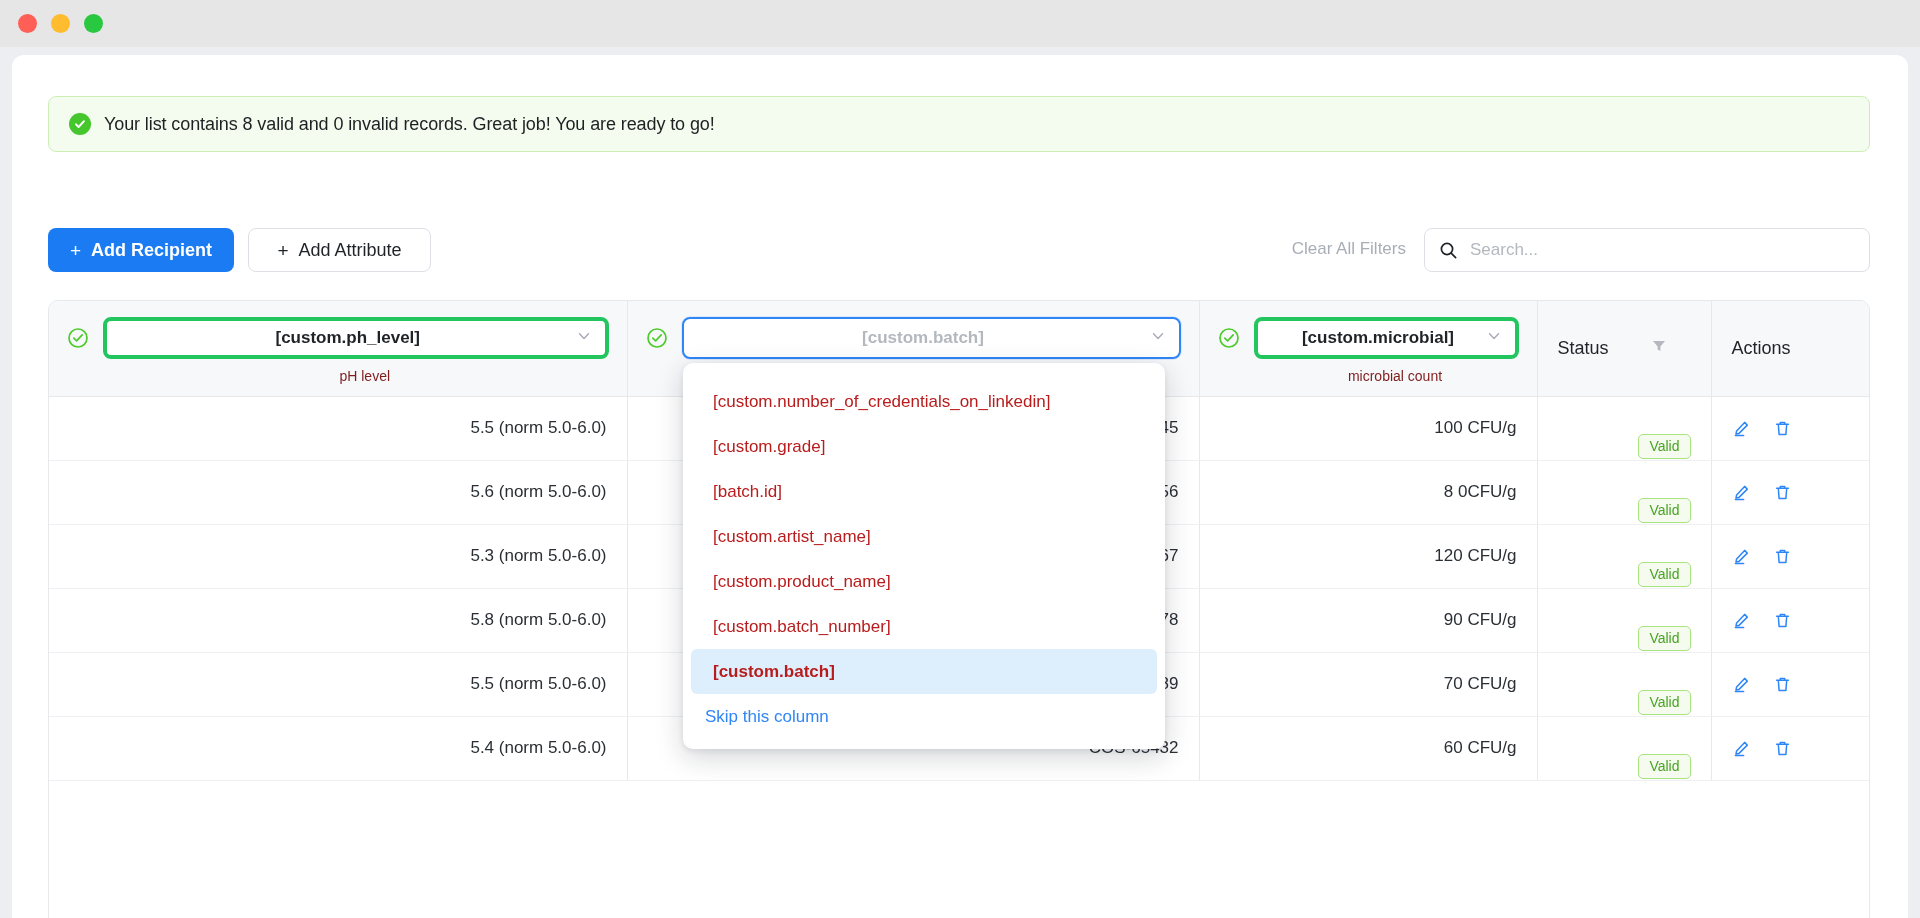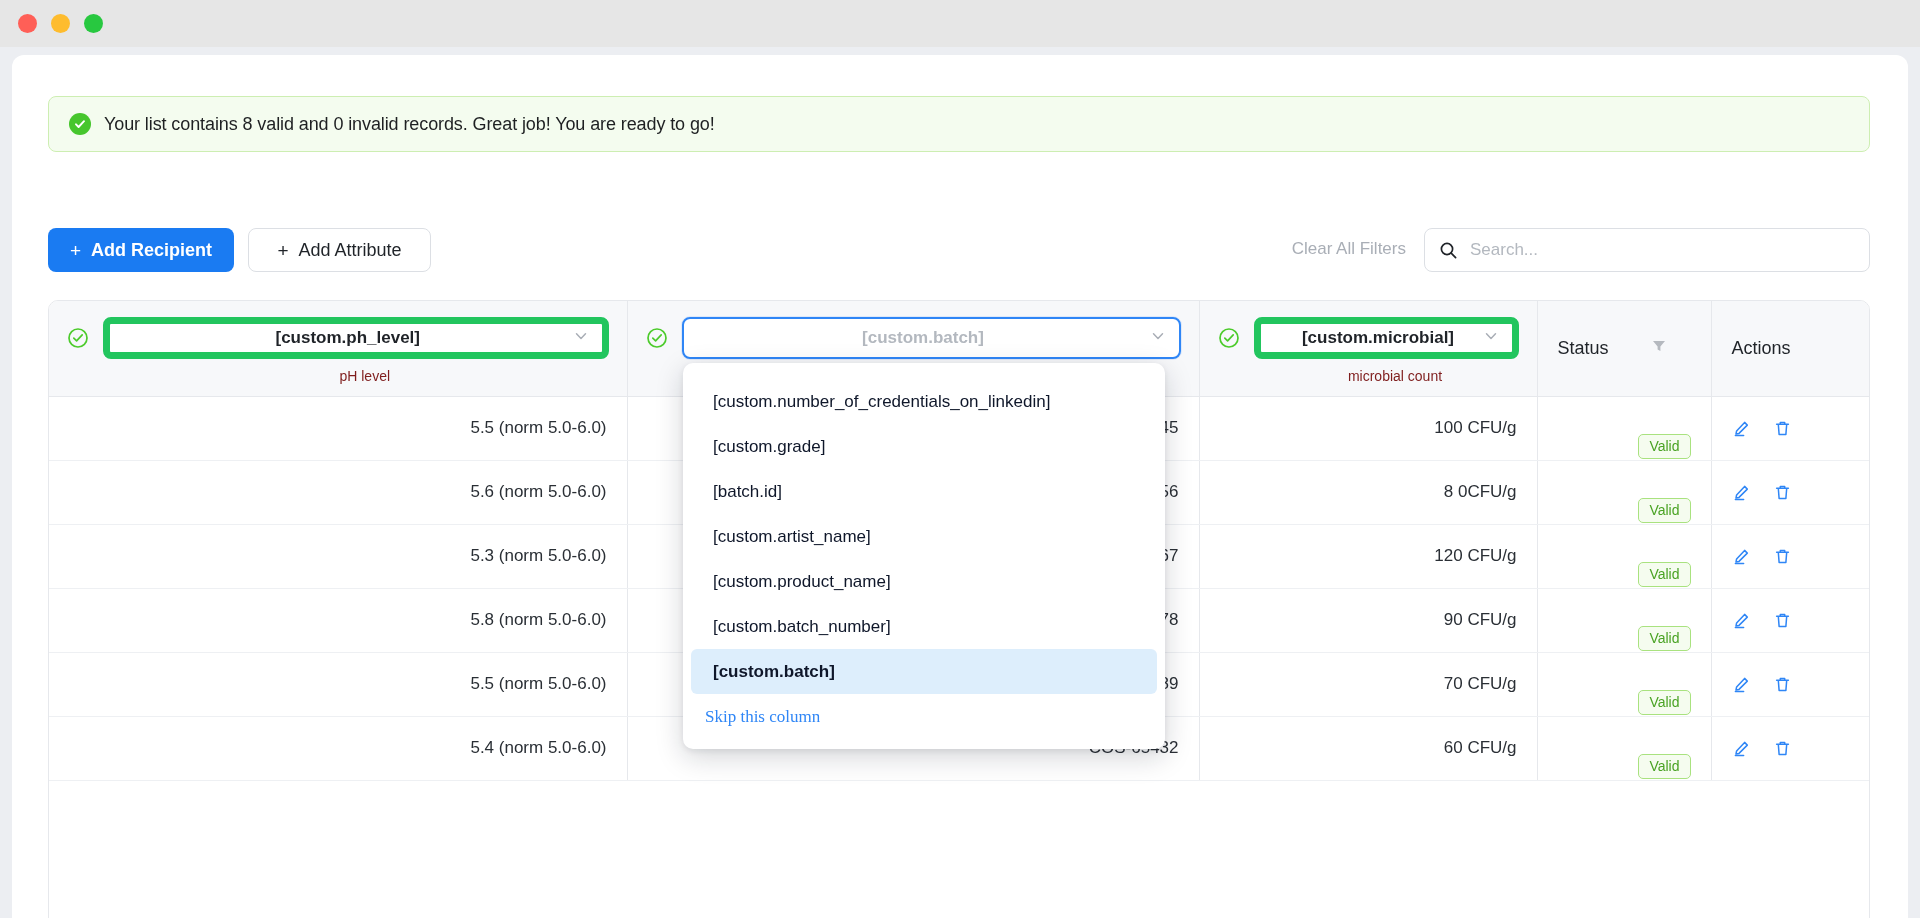--- a/index.html
+++ b/index.html
@@ -144,21 +144,21 @@
   thead th:last-child { border-right: none; }
 
   .th-map { padding: 16px 18px 0 18px; }
   .th-row { display: flex; align-items: center; }
   .check-circle { flex: 0 0 auto; width: 22px; height: 22px; }
   .sel {
     flex: 1 1 auto;
     margin-left: 14px;
     height: 42px;
     background: #ffffff;
-    border: 7px solid #22c55e;
+    border: 4px solid #22c55e;
     border-radius: 8px;
     display: flex; align-items: center;
     padding: 0 12px 0 14px;
     cursor: pointer;
     position: relative;
   }
   .sel.active {
     border: 2px solid #2f86f6;
     box-shadow: 0 0 0 1px rgba(47,134,246,.12);
   }
@@ -227,37 +227,36 @@
     border-radius: 10px;
     box-shadow: 0 8px 28px rgba(16,24,40,.18), 0 2px 6px rgba(16,24,40,.08);
     padding: 16px 0 10px 0;
     z-index: 50;
   }
   .dd-item {
     height: 45px;
     display: flex; align-items: center;
     padding: 0 22px;
     font-size: 17px;
-    color: #0f172a;
+    color: #b91c1c;
     cursor: pointer;
     margin: 0 8px;
     border-radius: 6px;
   }
   .dd-item.selected {
     background: #ddeefc;
     font-weight: 600;
   }
   .dd-skip {
     height: 45px;
     display: flex; align-items: center;
     padding: 0 22px;
     font-size: 17px;
     color: #2f86f6;
     cursor: pointer;
-    font-family: Liberation Serif, serif;
   }
 </style>
 </head>
 <body>
 
 <div id="root">
 
   <div class="titlebar">
     <div class="lights">
       <span class="light red"></span>

